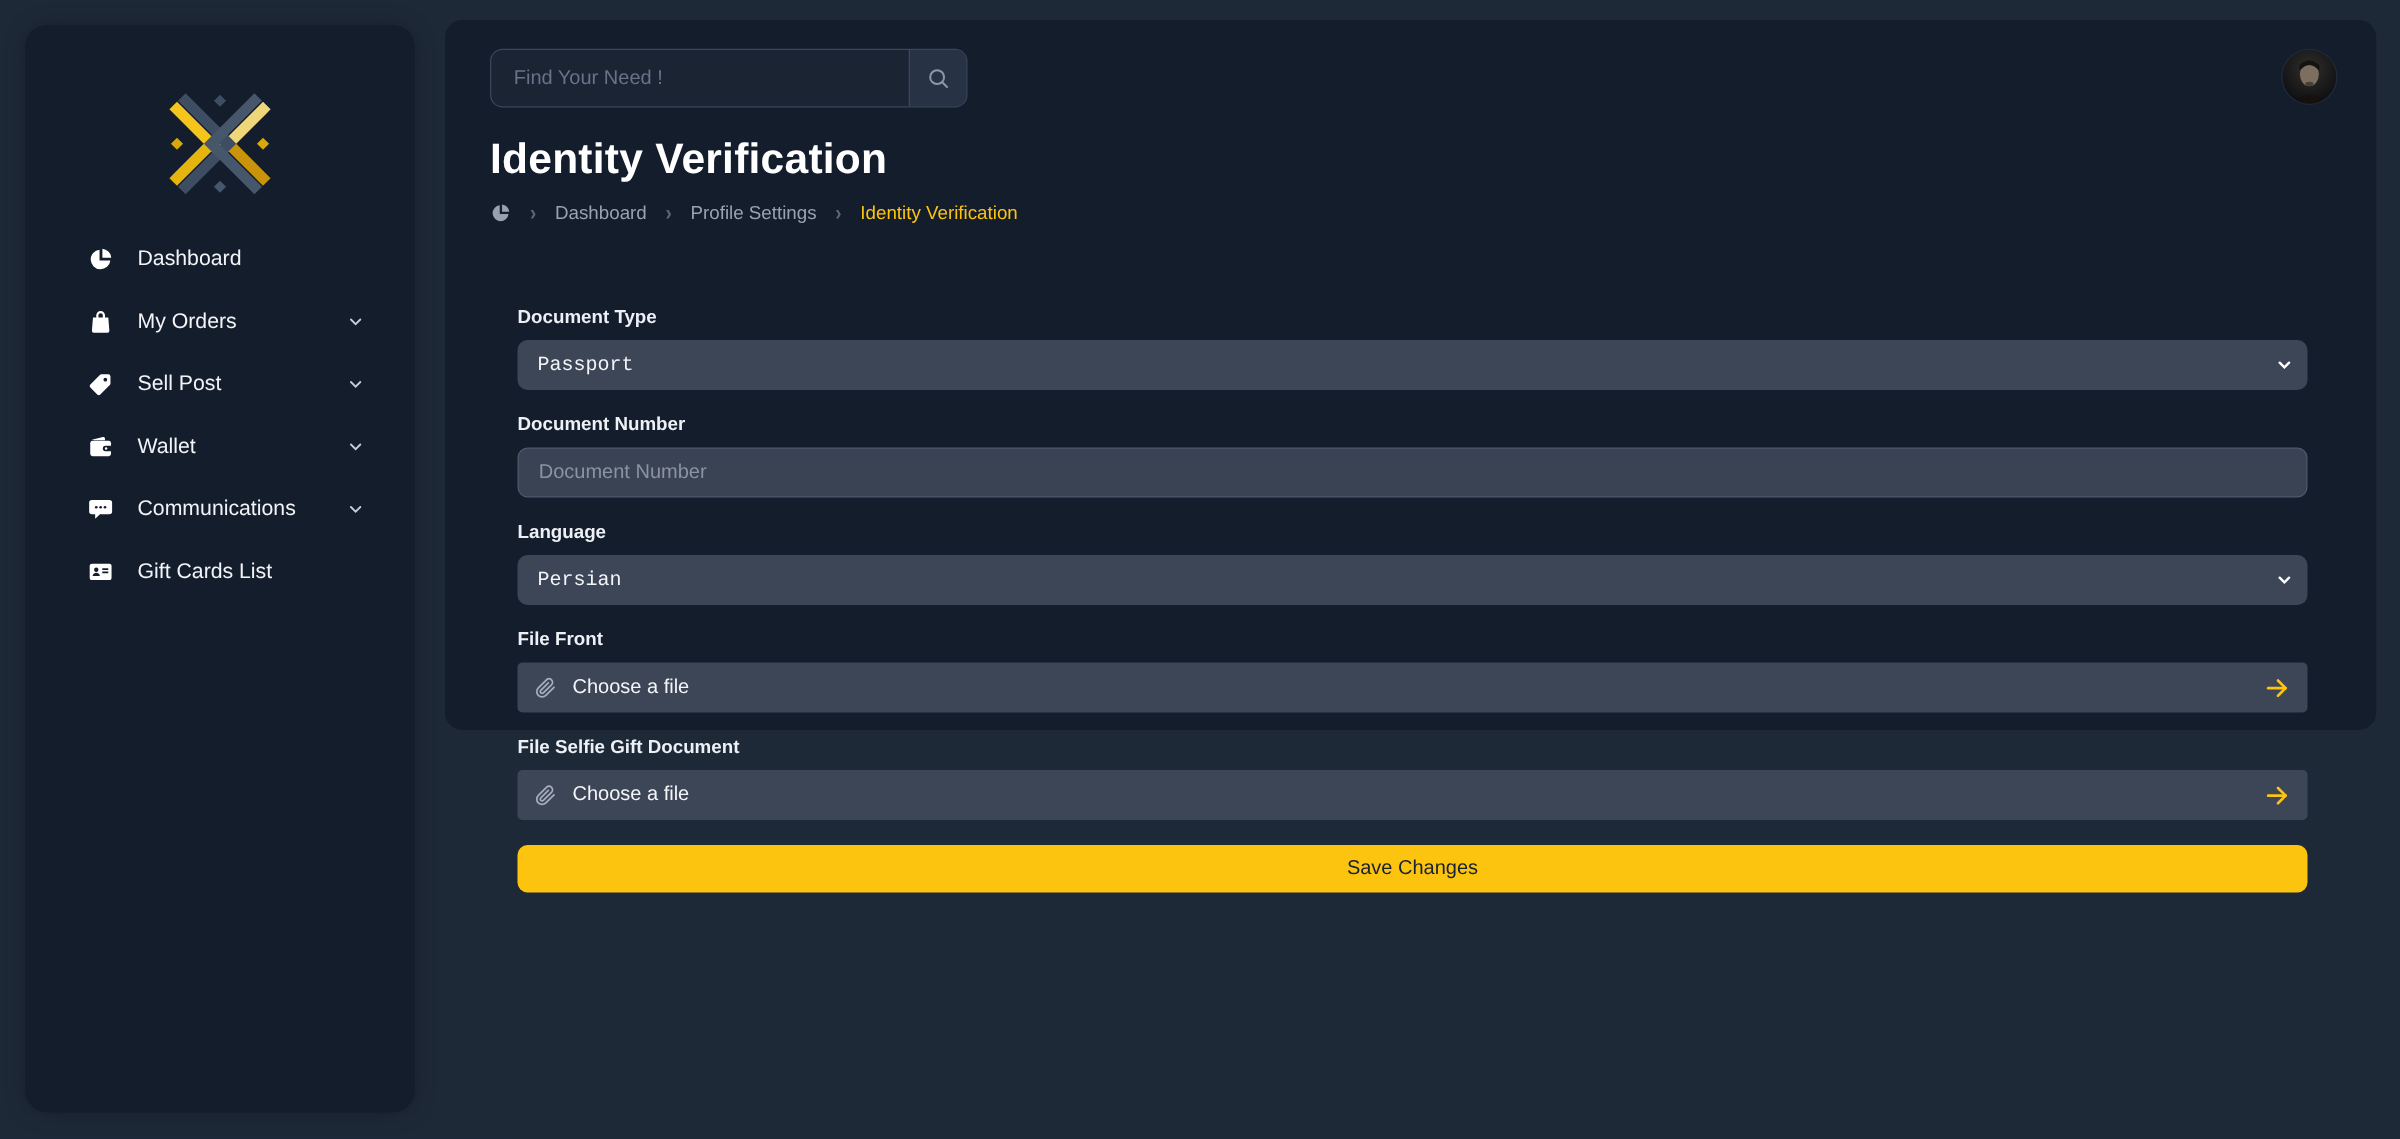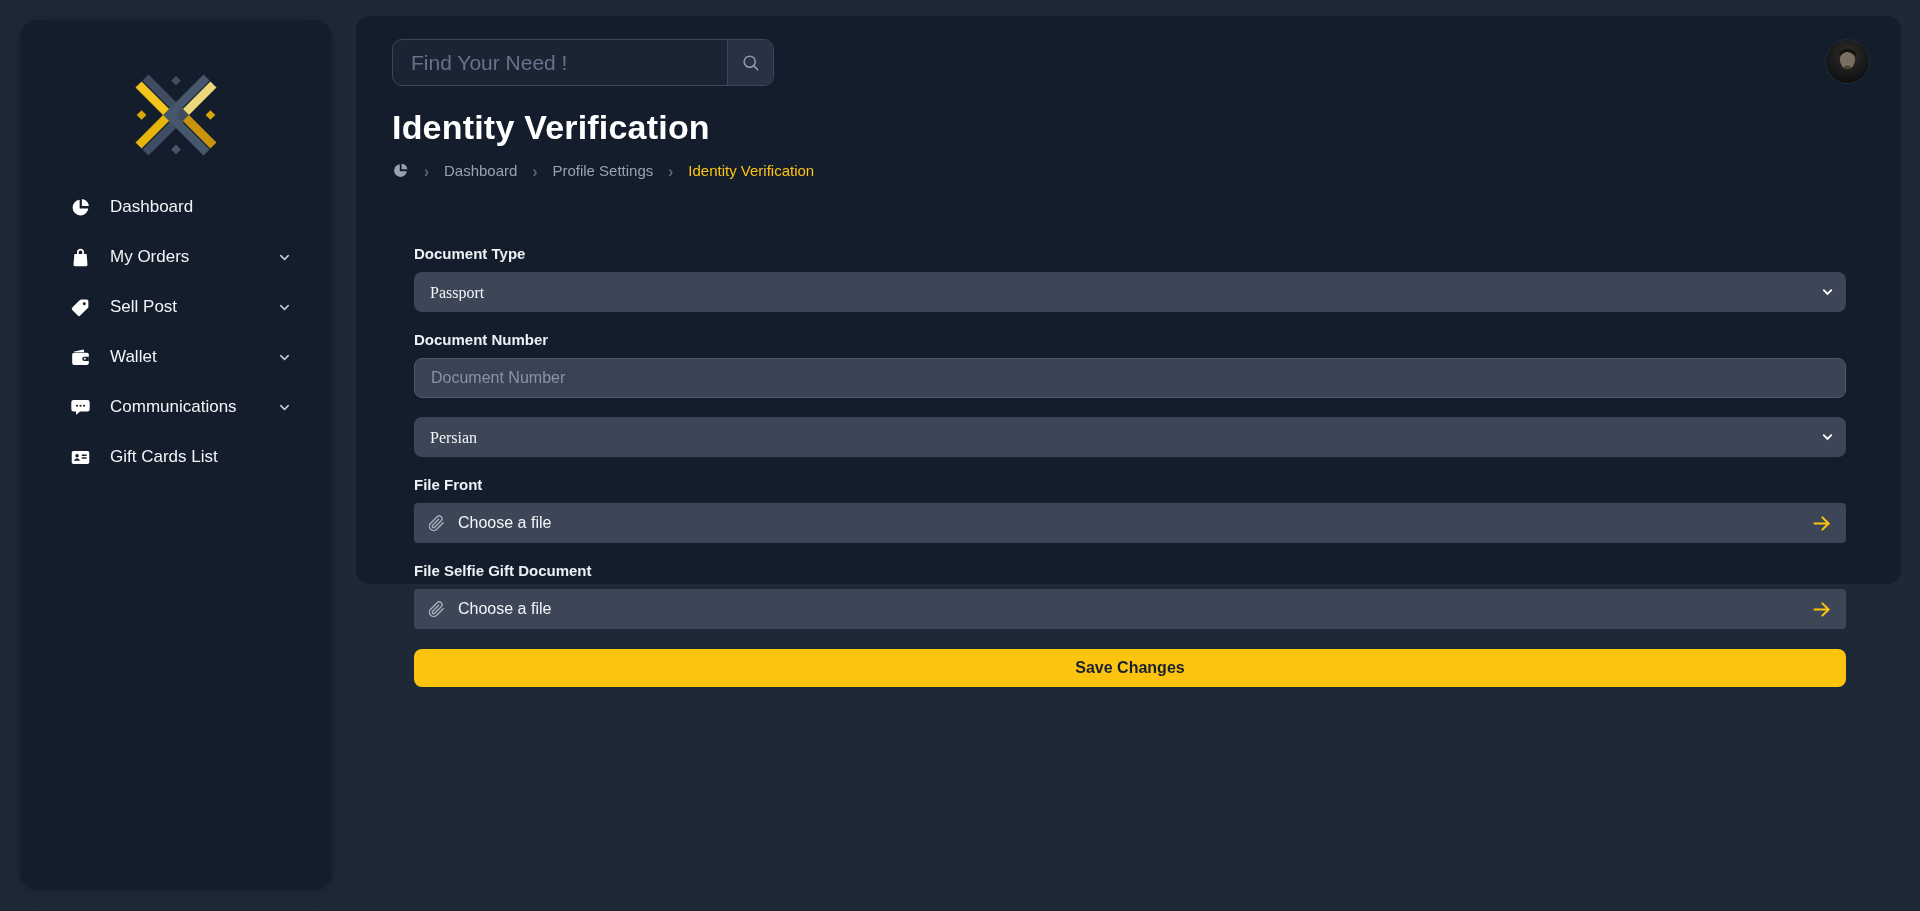--- a/index.html
+++ b/index.html
@@ -21,21 +21,21 @@
   .nav-chevron svg{width:15px;height:15px}
 
   
   .main{position:absolute;left:356px;top:16px;width:1545px;height:568px;
     background:#141d2c;border-radius:14px}
 
   
   .searchbar{position:absolute;left:36px;top:23px;width:382px;height:47px;
     display:flex;border:1px solid #39465c;border-radius:10px;overflow:hidden;background:#1b2433}
   .search-input{flex:1;background:transparent;border:none;outline:none;color:#dde2ea;
-    font-size:21px;padding:0 18px;font-family:"Liberation Sans",sans-serif}
+    font-size:16px;padding:0 18px;font-family:"Liberation Sans",sans-serif}
   .search-input::placeholder{color:#67738a}
   .search-btn{width:46px;background:#273245;border:none;border-left:1px solid #39465c;
     display:flex;align-items:center;justify-content:center;color:#8d99ab;cursor:pointer}
   .search-btn svg{width:19px;height:19px}
 
   
   .avatar{position:absolute;top:24px;right:32px;width:43px;height:43px;border-radius:50%;
     overflow:hidden;cursor:pointer;box-shadow:0 0 0 1px rgba(255,255,255,.06)}
   .avatar svg{width:100%;height:100%;display:block}
 
@@ -48,35 +48,35 @@
   .crumb{color:#99a2b0;cursor:pointer}
   .crumb.active{color:#fdc40f;cursor:default}
 
   
   .form{margin:66px 55px 0 58px;display:grid;grid-template-columns:1fr;
     column-gap:18px;row-gap:19px}
   .form-label{display:block;font-size:15px;font-weight:600;color:#edf0f4;margin-bottom:10px}
   .control{position:relative;height:40px}
   .select{width:100%;height:40px;background:#3d4657;border:none;border-radius:8px;
     color:#f3f5f8;font-size:16px;padding:0 36px 0 16px;appearance:none;-webkit-appearance:none;
-    outline:none;cursor:pointer;font-family:Liberation Serif, serif}
+    outline:none;cursor:pointer;font-family:Liberation Mono, monospace}
   .select-chevron{position:absolute;right:11px;top:50%;transform:translateY(-50%);
     color:#ffffff;pointer-events:none;display:flex}
   .select-chevron svg{width:15px;height:15px}
   .text-input{width:100%;height:40px;background:#3a4354;border:1px solid #4e596d;border-radius:8px;
     color:#e8ebf0;font-size:16px;padding:0 16px;outline:none;font-family:"Liberation Sans",sans-serif}
   .text-input::placeholder{color:#8b93a2}
   .file-field{height:40px;background:#3d4657;border-radius:4px;display:flex;align-items:center;
     padding:0 14px;gap:13px;color:#f3f5f8;font-size:16px;cursor:pointer}
   .clip-icon{display:flex;color:#a6adbb}
   .clip-icon svg{width:17px;height:17px}
   .arrow-icon{margin-left:auto;display:flex;color:#fdc40f}
   .arrow-icon svg{width:21px;height:21px}
   .save-btn{grid-column:1/-1;height:38px;background:#fdc40f;border:none;border-radius:8px;
-    color:#172131;font-size:16px;font-weight:700;cursor:pointer;margin-top:1px;
+    color:#172131;font-size:16px;font-weight:400;cursor:pointer;margin-top:1px;
     font-family:"Liberation Sans",sans-serif}
 </style>
 </head>
 <body>
 
 <div class="app">
 
   <aside class="sidebar">
     <div class="logo-wrap">
       <svg viewBox="0 0 100 100">
@@ -246,20 +246,21 @@
 
       <div>
         <label class="form-label">Document Number</label>
         <div class="control">
           <input class="text-input" type="text" placeholder="Document Number" style="">
         </div>
       </div>
 
 
       <div>
+        <label class="form-label">Language</label>
         <div class="control">
           <select class="select">
             <option>Persian</option>
           </select>
           <span class="select-chevron">
             <svg viewBox="0 0 24 24" fill="none" stroke="currentColor" stroke-width="3" stroke-linecap="round">
                 <polyline points="6 9 12 15 18 9"></polyline>
               </svg>
           </span>
         </div>

